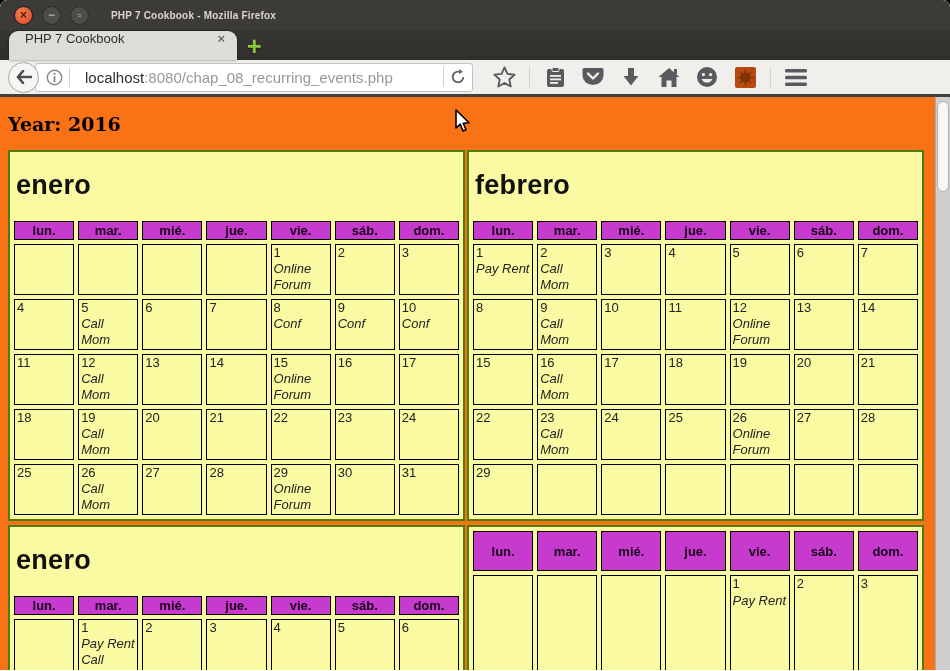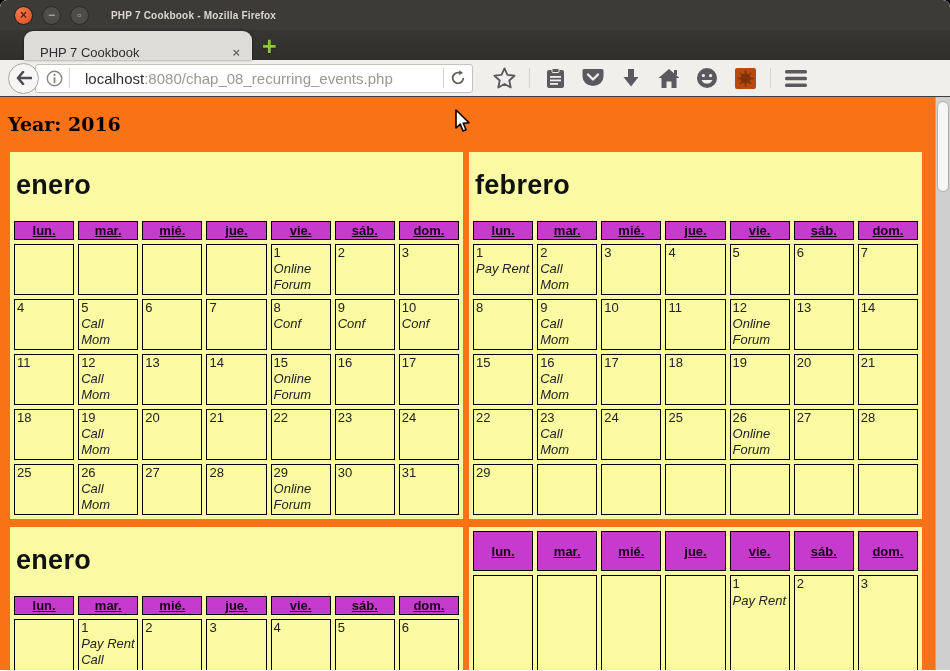--- a/index.html
+++ b/index.html
@@ -16,29 +16,29 @@
   .winbtn.close{background:radial-gradient(circle at 35% 30%,#F07A50,#DF4B23);color:#5d1c07;
     border:1px solid #241f1b;margin-left:14px;}
   .winbtn.minmax{background:#4E4D49;color:#ABA9A4;border:1px solid #2c2b27;}
   .titlebar .title{color:#DBD7CF;font-weight:bold;font-size:10px;margin-left:22px;
     letter-spacing:.2px;}
 
   
   .tabbar{height:30px;background:linear-gradient(#373632,#302F2B);display:flex;
     align-items:flex-end;position:relative;}
   .tab{width:228px;height:29px;background:#DEDCD7;border-radius:9px 9px 0 0;
-    margin-left:24px;display:flex;align-items:flex-end;padding:0 10px 0 16px;
+    margin-left:9px;display:flex;align-items:flex-start;padding:0 10px 0 16px;
     box-shadow:0 0 3px rgba(0,0,0,.5);}
   .tab .tab-label{font-size:13px;color:#2E2D34;flex:1;}
   .tab .tab-close{color:#6d6c70;font-size:13px;font-weight:bold;padding:0 2px;}
   .newtab{margin-left:10px;margin-bottom:3px;color:#8DC63F;font-size:25px;font-weight:bold;
     line-height:22px;text-shadow:0 1px 1px #222;}
 
   
-  .toolbar{height:37px;background:#F1EFEC;border-bottom:1px solid #404040;display:flex;
+  .toolbar{height:37px;background:#F1EFEC;border-bottom:3px solid #404040;display:flex;
     align-items:center;padding:0 8px;}
   .backbtn{width:31px;height:31px;border-radius:50%;background:#F7F6F4;
     border:1px solid #A9A6A0;display:flex;align-items:center;justify-content:center;
     z-index:2;}
   .urlbar{height:29px;flex:0 0 438px;background:#fff;border:1px solid #C5C2BC;
     border-radius:3px;margin-left:-4px;display:flex;align-items:center;padding:0 6px 0 10px;}
   .urlbar .urltext{flex:1;font-size:15px;color:#9A9893;margin-left:9px;white-space:nowrap;
     overflow:hidden;}
   .urlbar .urltext b{color:#2F2E2B;font-weight:normal;}
   .vdiv{width:1px;height:20px;background:#D4D1CC;margin:0 6px;}
@@ -50,25 +50,25 @@
   .tbicons{display:flex;align-items:center;margin-left:12px;}
   .tbicon{width:38px;display:flex;align-items:center;justify-content:center;}
 
   
   .content{position:relative;height:573px;background:#f97316;overflow:hidden;}
   .year-heading{font-family:"DejaVu Serif","Liberation Serif",serif;font-weight:bold;
     font-size:19px;color:#000;margin:16px 0 15px 8px;}
   .months-grid{display:grid;grid-template-columns:457px 457px;column-gap:2px;row-gap:4px;
     margin-left:8px;}
   table.cal{border-collapse:separate;border-spacing:4px;background:#FAFAA2;
-    border:2px solid #f97316;width:457px;table-layout:fixed;}
+    border:2px solid #4d7c0f;width:457px;table-layout:fixed;}
   td.mname{font-size:27px;font-weight:bold;color:#111;padding:14px 0 16px 2px;
     letter-spacing:.3px;}
   td.wd{background:#C63BCE;border:1px solid #000;text-align:center;font-size:13px;
-    font-weight:bold;color:#1b001b;height:17px;padding:1px 0;text-decoration:underline;}
+    font-weight:bold;color:#1b001b;height:17px;padding:1px 0;}
   td.day{border:1px solid #000;vertical-align:top;height:51px;padding:0 2px;
     font-size:13px;color:#222;line-height:1.2;}
   td.day .dn{line-height:1.25;}
   td.day .ev{line-height:1.2;font-style:italic;}
 
   
   .scrollbar{position:absolute;top:0;right:0;width:15px;height:573px;background:#CFCFCF;
     border-left:1px solid #ABABAB;}
   .scroll-thumb{position:absolute;top:4px;left:1px;width:12px;height:91px;background:#F6F6F5;
     border:1px solid #B0B0B0;border-radius:7px;}

